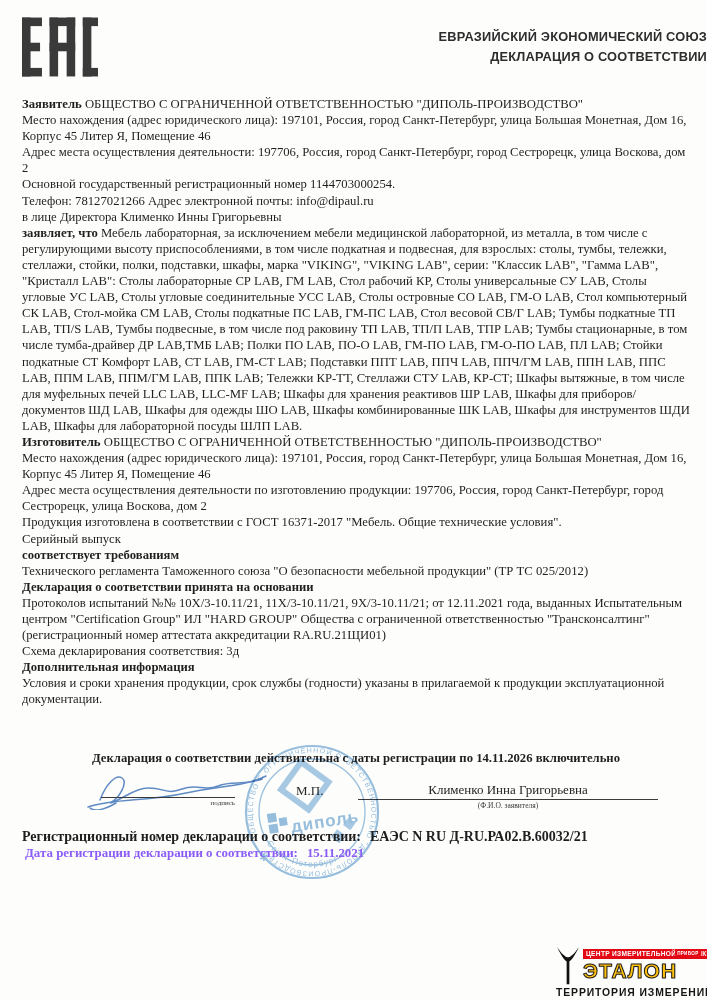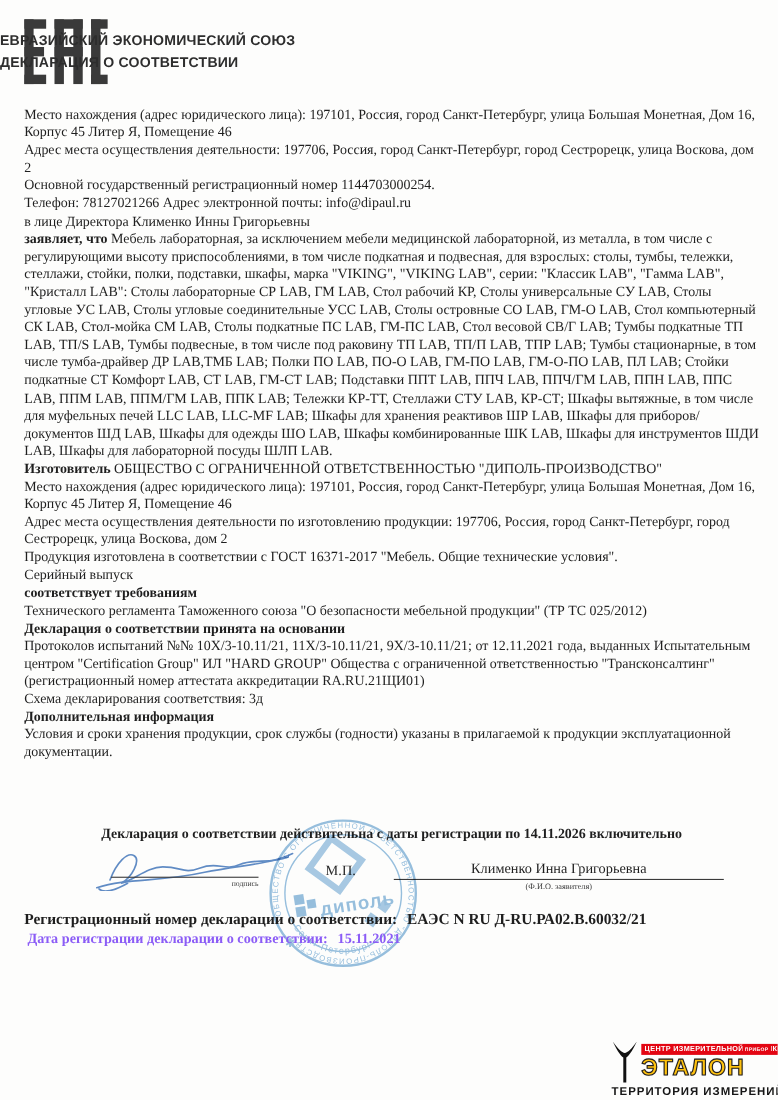--- a/index.html
+++ b/index.html
@@ -9,21 +9,21 @@
     font-family:"Liberation Serif","DejaVu Serif",serif;
     color:#212121;
   }
   .page{position:absolute;inset:0;}
 
   
   .eac{position:absolute;left:22px;top:17px;width:76px;height:60px;}
 
   
   .title{
-    position:absolute;top:27px;left:0;width:707px;text-align:left;
+    position:absolute;top:27px;left:0;width:707px;text-align:right;
     font-family:"Liberation Sans","DejaVu Sans",sans-serif;
     font-weight:bold;font-size:12.8px;line-height:20px;color:#2d2d2d;
     letter-spacing:.2px;
   }
 
   
   .content{
     position:absolute;left:22px;top:96px;width:668px;
     font-size:12.7px;line-height:16.1px;text-align:left;color:#1f1f1f;
   }
@@ -96,20 +96,21 @@
       <rect x="64" y="53" width="16" height="9"></rect>
     </g>
   </svg>
 
   <div class="title">
     <div>ЕВРАЗИЙСКИЙ ЭКОНОМИЧЕСКИЙ СОЮЗ</div>
     <div>ДЕКЛАРАЦИЯ О СООТВЕТСТВИИ</div>
   </div>
 
   <div class="content">
+    <p><strong class="b">Заявитель</strong> <span>ОБЩЕСТВО С ОГРАНИЧЕННОЙ ОТВЕТСТВЕННОСТЬЮ "ДИПОЛЬ-ПРОИЗВОДСТВО"</span></p>
     <p>Место нахождения (адрес юридического лица): 197101, Россия, город Санкт-Петербург, улица Большая Монетная, Дом 16, Корпус 45 Литер Я, Помещение 46</p>
     <p>Адрес места осуществления деятельности: 197706, Россия, город Санкт-Петербург, город Сестрорецк, улица Воскова, дом 2</p>
     <p>Основной государственный регистрационный номер 1144703000254.</p>
     <p>Телефон: 78127021266 Адрес электронной почты: info@dipaul.ru</p>
     <p>в лице Директора Клименко Инны Григорьевны</p>
     <p><strong class="b">заявляет, что</strong> <span>Мебель лабораторная, за исключением мебели медицинской лабораторной, из металла, в том числе с регулирующими высоту приспособлениями, в том числе подкатная и подвесная, для взрослых: столы, тумбы, тележки, стеллажи, стойки, полки, подставки, шкафы, марка "VIKING", "VIKING LAB", серии: "Классик LAB", "Гамма LAB", "Кристалл LAB": Столы лабораторные СР LAB, ГМ LAB, Стол рабочий КР, Столы универсальные СУ LAB, Столы угловые УС LAB, Столы угловые соединительные УСС LAB, Столы островные СО LAB, ГМ-О LAB, Стол компьютерный СК LAB, Стол-мойка СМ LAB, Столы подкатные ПС LAB, ГМ-ПС LAB, Стол весовой СВ/Г LAB; Тумбы подкатные ТП LAB, ТП/S LAB, Тумбы подвесные, в том числе под раковину ТП LAB, ТП/П LAB, ТПР LAB; Тумбы стационарные, в том числе тумба-драйвер ДР LAB,ТМБ LAB; Полки ПО LAB, ПО-О LAB, ГМ-ПО LAB, ГМ-О-ПО LAB, ПЛ LAB; Стойки подкатные СТ Комфорт LAB, СТ LAB, ГМ-СТ LAB; Подставки ППТ LAB, ППЧ LAB, ППЧ/ГМ LAB, ППН LAB, ППС LAB, ППМ LAB, ППМ/ГМ LAB, ППК LAB; Тележки КР-ТТ, Стеллажи СТУ LAB, КР-СТ; Шкафы вытяжные, в том числе для муфельных печей LLC LAB, LLC-MF LAB; Шкафы для хранения реактивов ШР LAB, Шкафы для приборов/документов ШД LAB, Шкафы для одежды ШО LAB, Шкафы комбинированные ШК LAB, Шкафы для инструментов ШДИ LAB, Шкафы для лабораторной посуды ШЛП LAB.</span></p>
     <p><strong class="b">Изготовитель</strong> <span>ОБЩЕСТВО С ОГРАНИЧЕННОЙ ОТВЕТСТВЕННОСТЬЮ "ДИПОЛЬ-ПРОИЗВОДСТВО"</span></p>
     <p>Место нахождения (адрес юридического лица): 197101, Россия, город Санкт-Петербург, улица Большая Монетная, Дом 16, Корпус 45 Литер Я, Помещение 46</p>
     <p>Адрес места осуществления деятельности по изготовлению продукции: 197706, Россия, город Санкт-Петербург, город Сестрорецк, улица Воскова, дом 2</p>
     <p>Продукция изготовлена в соответствии с ГОСТ 16371-2017 "Мебель. Общие технические условия".</p>

